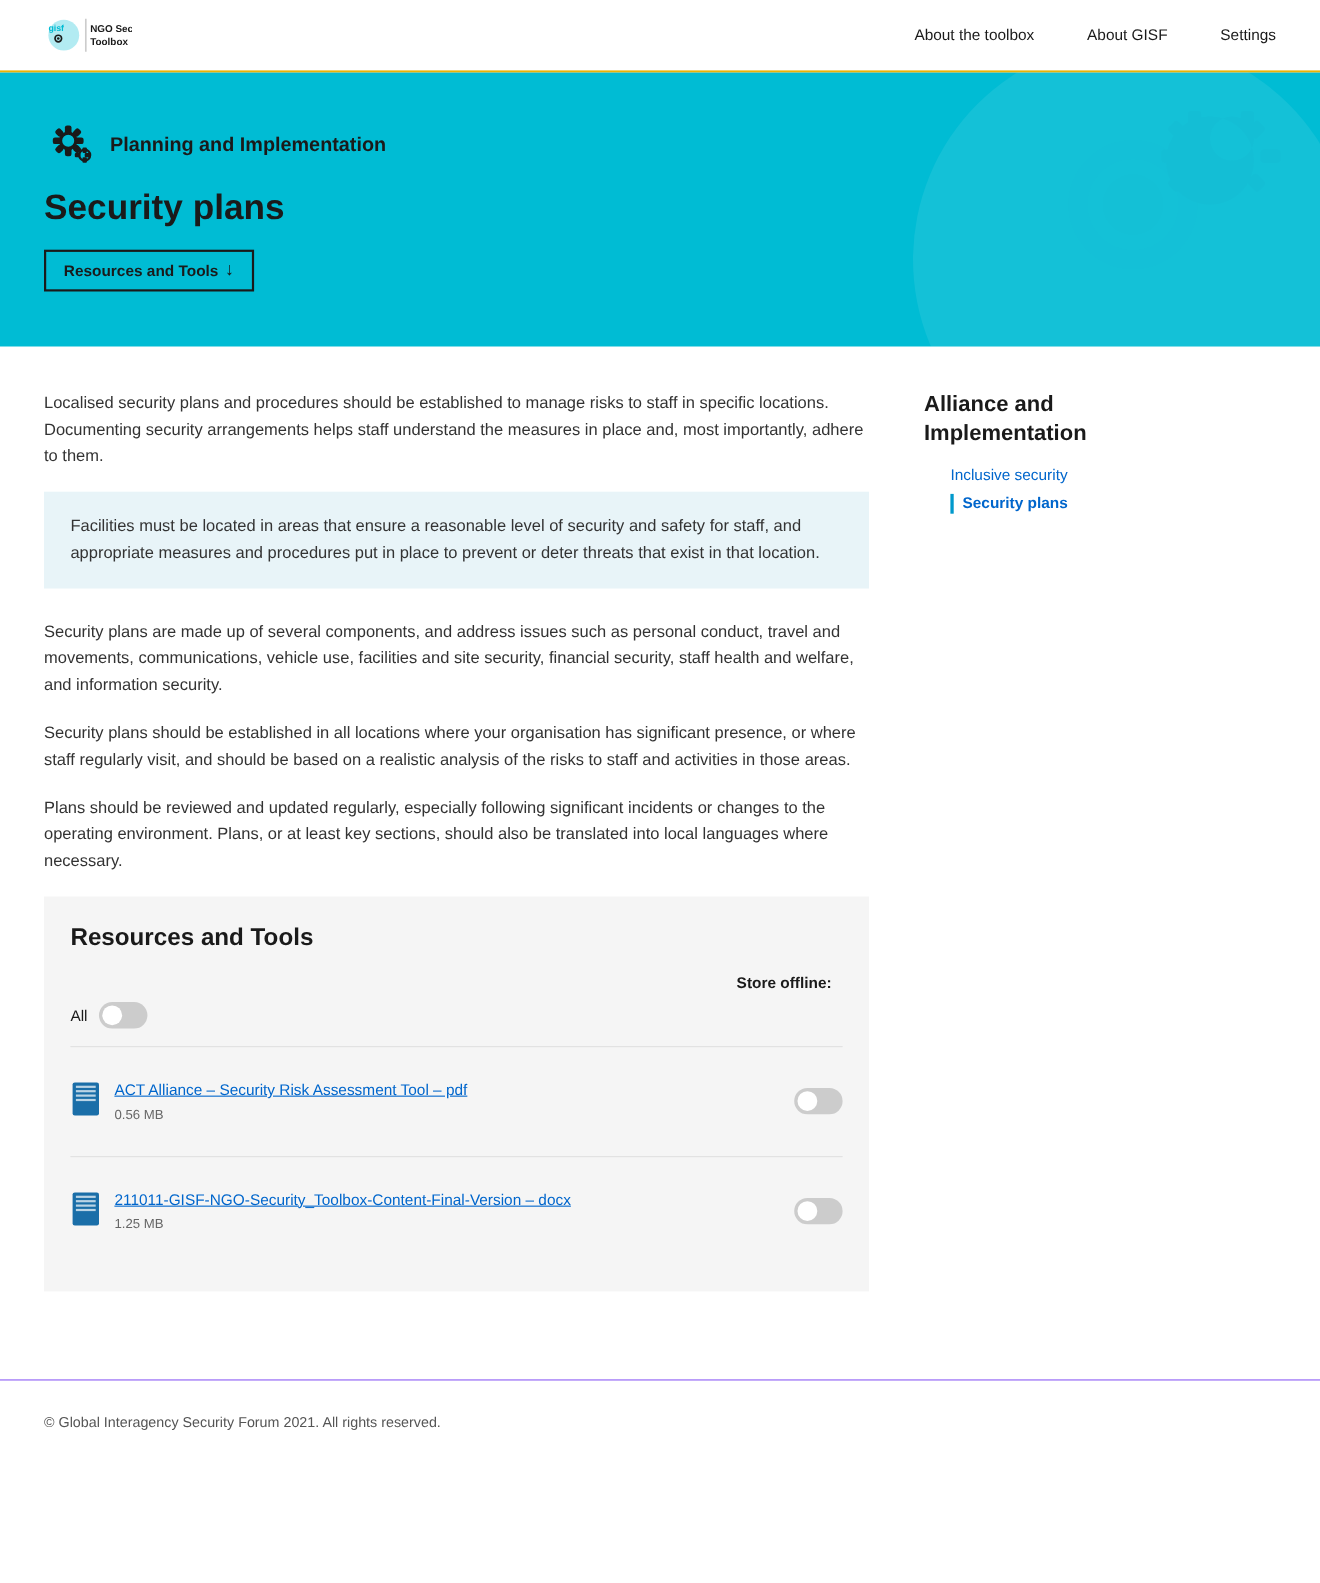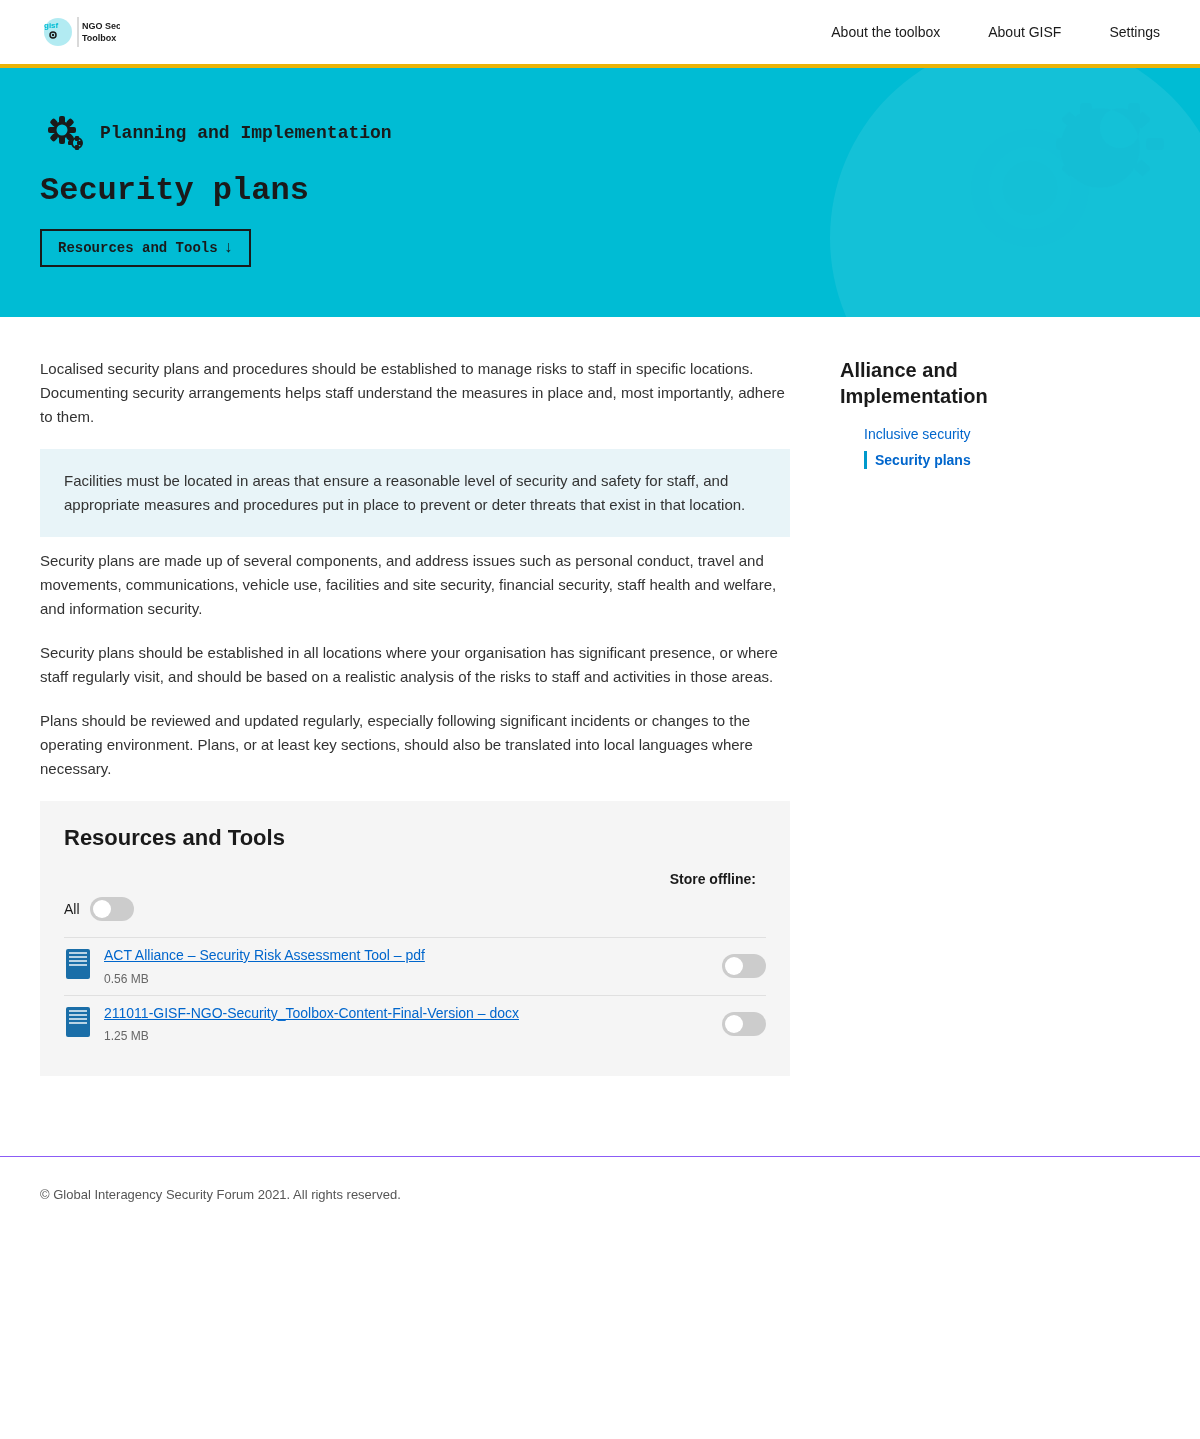--- a/index.html
+++ b/index.html
@@ -4,21 +4,21 @@
   <style>
     * { box-sizing: border-box; margin: 0; padding: 0; }
     body { font-family: Arial, sans-serif; color: #1a1a1a; background: #fff; }
 
     
     nav {
       display: flex;
       align-items: center;
       justify-content: space-between;
       padding: 12px 40px;
-      border-bottom: 4px solid #eab308;
+      border-bottom: 2px solid #eab308;
     }
     .nav-logo {
       display: flex;
       align-items: center;
       gap: 10px;
     }
     .logo-box {
       width: 80px;
       height: 40px;
       display: flex;
@@ -36,21 +36,20 @@
       font-size: 14px;
     }
 
     
     .hero {
       background: #00bcd4;
       padding: 40px 40px 50px;
       position: relative;
       overflow: hidden;
       min-height: 200px;
-      font-family: Liberation Mono, monospace;
     }
     .hero::after {
       content: '';
       position: absolute;
       right: -30px;
       top: -30px;
       width: 400px;
       height: 400px;
       background: rgba(255,255,255,0.08);
       border-radius: 50%;
@@ -97,21 +96,21 @@
     .content-col p {
       font-size: 15px;
       line-height: 1.6;
       color: #333;
       margin-bottom: 20px;
     }
     .highlight-box {
       background: #e8f4f8;
       border-left: none;
       padding: 20px 24px;
-      margin-bottom: 12px;
+      margin-bottom: 28px;
       font-size: 15px;
       line-height: 1.6;
       color: #333;
     }
 
     
     .resources-section {
       background: #f5f5f5;
       padding: 24px;
       margin-top: 10px;
@@ -136,21 +135,21 @@
       padding-right: 6px;
     }
     .all-label {
       font-size: 14px;
       font-weight: normal;
     }
     .resource-item {
       display: flex;
       align-items: flex-start;
       gap: 12px;
-      padding: 8px 0;
+      padding: 29px 0;
       border-top: 1px solid #e0e0e0;
     }
     .resource-icon {
       width: 28px;
       height: 32px;
       flex-shrink: 0;
       display: flex;
       align-items: center;
       justify-content: center;
       margin-top: 2px;

